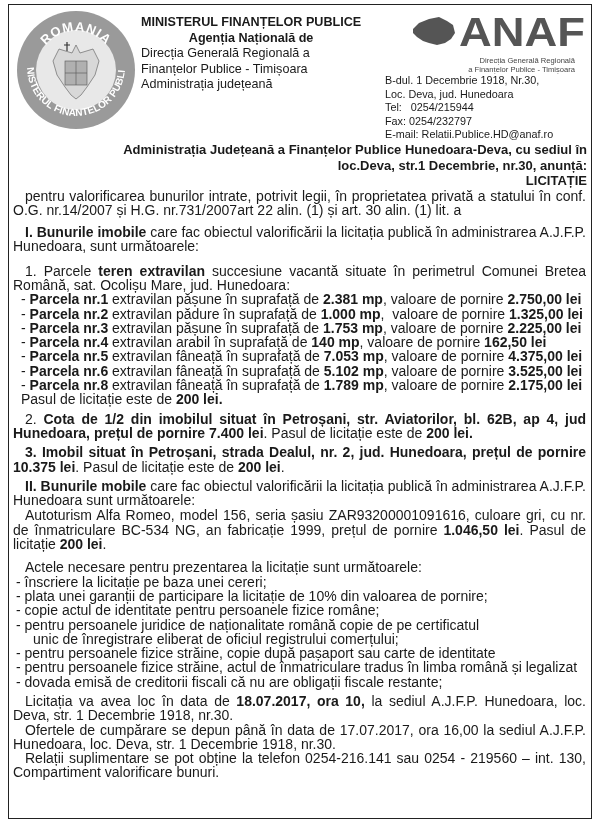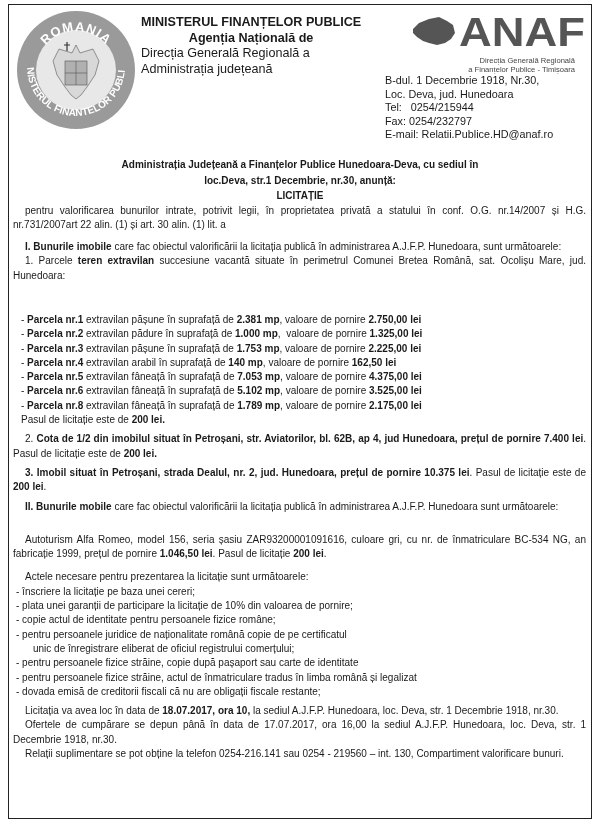--- a/index.html
+++ b/index.html
@@ -10,26 +10,26 @@
       font-family: "Liberation Sans", sans-serif; color: #1a1a1a;
     }
     .header { position: relative; height: 133px; }
     .seal { position: absolute; left: 6px; top: 4px; width: 122px; height: 122px; }
     .org { position: absolute; left: 132px; top: 10px; font-size: 12.6px; line-height: 15.5px; }
     .org .b { font-weight: bold; }
     .org .n { font-weight: normal; }
     .anaf-logo { position: absolute; left: 400px; top: 6px; width: 178px; height: 44px; }
     .anaf-sub { position: absolute; left: 400px; top: 51px; width: 178px; text-align: right; font-size: 7.6px; line-height: 9px; color: #444; padding-right: 12px; box-sizing: border-box; }
     .contact { position: absolute; left: 376px; top: 69px; font-size: 10.8px; line-height: 13.6px; }
-    .title { text-align: center; font-weight: bold; font-size: 10px; line-height: 15.5px; margin: 19px 4px 0 4px; }
-    .body { padding: 0 5px 0 4px; font-size: 10px; line-height: 14.3px; text-align: justify; }
+    .title { text-align: right; font-weight: bold; font-size: 13px; line-height: 15.5px; margin: 4px 4px 0 4px; }
+    .body { padding: 0 5px 0 4px; font-size: 14px; line-height: 14.3px; text-align: justify; }
     .body p { margin: 0; }
     .gap { margin-top: 5px !important; }
     .ind { text-indent: 12px; }
-    .sub { padding-left: 8px; margin-top: 30px; }
+    .sub { padding-left: 8px; }
     .b { font-weight: bold; text-align: center; }
     .lst { padding-left: 14px; }
     .nowrap { white-space: nowrap; text-align: left; }
   </style>
 </head>
 <body>
 
 <div class="page">
   <div class="header">
     <svg class="seal" viewBox="0 0 122 122">
@@ -51,20 +51,21 @@
         <line x1="61" y1="52" x2="61" y2="76"></line>
         <line x1="50" y1="64" x2="72" y2="64"></line>
         <path d="M 52 33 L 52 42 M 49 36 L 55 36" stroke="#333" stroke-width="1.2"></path>
       </g>
     </svg>
 
     <div class="org">
       <div class="b">MINISTERUL FINANȚELOR PUBLICE</div>
       <div class="b">Agenția Națională de</div>
       <div class="n">Direcția Generală Regională a</div>
+      <div class="n">Finanțelor Publice - Timișoara</div>
       <div class="n">Administrația județeană</div>
     </div>
 
     <svg class="anaf-logo" viewBox="0 0 178 44">
       <path d="M 4 18 L 10 12 L 20 8 L 30 6 L 38 10 L 44 14 L 46 22 L 42 28 L 36 32 L 28 34 L 20 32 L 14 30 L 8 26 L 4 22 Z" fill="#555"></path>
       <text x="50" y="35" font-family="Liberation Sans, sans-serif" font-size="40" font-weight="bold" fill="#555" textLength="126" lengthAdjust="spacingAndGlyphs">ANAF</text>
     </svg>
     <div class="anaf-sub">
       <div>Direcția Generală Regională</div>
       <div>a Finanțelor Publice - Timișoara</div>
@@ -83,41 +84,41 @@
     <div>Administrația Județeană a Finanțelor Publice Hunedoara-Deva, cu sediul în</div>
     <div>loc.Deva, str.1 Decembrie, nr.30, anunță:</div>
     <div>LICITAȚIE</div>
   </div>
 
   <div class="body">
     <p class="ind">pentru valorificarea bunurilor intrate, potrivit legii, în proprietatea privată a statului în conf. O.G. nr.14/2007 și H.G. nr.731/2007art 22 alin. (1) și art. 30 alin. (1) lit. a</p>
 
     <p class="ind gap" style="margin-top:8px !important"><span class="b">I. Bunurile imobile</span><span> care fac obiectul valorificării la licitația publică în administrarea A.J.F.P. Hunedoara, sunt următoarele:</span></p>
 
-    <p class="ind" style=""><span>1. Parcele </span><span class="b">teren extravilan</span><span> succesiune vacantă situate în perimetrul Comunei Bretea Română, sat. Ocolișu Mare, jud. Hunedoara:</span></p>
+    <p class="ind" style="margin-top:10px"><span>1. Parcele </span><span class="b">teren extravilan</span><span> succesiune vacantă situate în perimetrul Comunei Bretea Română, sat. Ocolișu Mare, jud. Hunedoara:</span></p>
 
     <div class="sub nowrap" id="parcel-list">
         <div><span style="white-space: pre;">- </span><span class="b" style="white-space: pre;">Parcela nr.1</span><span style="white-space: pre;"> extravilan pășune în suprafață de </span><span class="b" style="white-space: pre;">2.381 mp</span><span style="white-space: pre;">, valoare de pornire </span><span class="b" style="white-space: pre;">2.750,00 lei</span></div>
         <div><span style="white-space: pre;">- </span><span class="b" style="white-space: pre;">Parcela nr.2</span><span style="white-space: pre;"> extravilan pădure în suprafață de </span><span class="b" style="white-space: pre;">1.000 mp</span><span style="white-space: pre;">,  valoare de pornire </span><span class="b" style="white-space: pre;">1.325,00 lei</span></div>
         <div><span style="white-space: pre;">- </span><span class="b" style="white-space: pre;">Parcela nr.3</span><span style="white-space: pre;"> extravilan pășune în suprafață de </span><span class="b" style="white-space: pre;">1.753 mp</span><span style="white-space: pre;">, valoare de pornire </span><span class="b" style="white-space: pre;">2.225,00 lei</span></div>
         <div><span style="white-space: pre;">- </span><span class="b" style="white-space: pre;">Parcela nr.4</span><span style="white-space: pre;"> extravilan arabil în suprafață de </span><span class="b" style="white-space: pre;">140 mp</span><span style="white-space: pre;">, valoare de pornire </span><span class="b" style="white-space: pre;">162,50 lei</span></div>
         <div><span style="white-space: pre;">- </span><span class="b" style="white-space: pre;">Parcela nr.5</span><span style="white-space: pre;"> extravilan fâneață în suprafață de </span><span class="b" style="white-space: pre;">7.053 mp</span><span style="white-space: pre;">, valoare de pornire </span><span class="b" style="white-space: pre;">4.375,00 lei</span></div>
         <div><span style="white-space: pre;">- </span><span class="b" style="white-space: pre;">Parcela nr.6</span><span style="white-space: pre;"> extravilan fâneață în suprafață de </span><span class="b" style="white-space: pre;">5.102 mp</span><span style="white-space: pre;">, valoare de pornire </span><span class="b" style="white-space: pre;">3.525,00 lei</span></div>
         <div><span style="white-space: pre;">- </span><span class="b" style="white-space: pre;">Parcela nr.8</span><span style="white-space: pre;"> extravilan fâneață în suprafață de </span><span class="b" style="white-space: pre;">1.789 mp</span><span style="white-space: pre;">, valoare de pornire </span><span class="b" style="white-space: pre;">2.175,00 lei</span></div>
       </div>
 
     <p class="sub nowrap"><span>Pasul de licitație este de </span><span class="b">200 lei.</span></p>
 
     <p class="ind gap"><span>2. </span><span class="b">Cota de 1/2 din imobilul situat în Petroșani, str. Aviatorilor,  bl. 62B, ap 4, jud Hunedoara, prețul de pornire 7.400 lei</span><span>.  Pasul de licitație este de </span><span class="b">200 lei.</span></p>
 
     <p class="ind gap"><span class="b">3. Imobil situat în Petroșani, strada Dealul, nr. 2,  jud. Hunedoara, prețul de pornire 10.375 lei</span><span>. Pasul de licitație este de </span><span class="b">200 lei</span><span>.</span></p>
 
     <p class="ind gap"><span class="b">II. Bunurile mobile</span><span> care fac obiectul valorificării la licitația publică în administrarea A.J.F.P. Hunedoara sunt următoarele:</span></p>
 
-    <p class="ind" style="margin-top:19px"><span>Autoturism Alfa Romeo, model 156, seria șasiu ZAR93200001091616, culoare gri, cu nr. de înmatriculare BC-534 NG, an fabricație 1999, prețul de pornire </span><span class="b">1.046,50 lei</span><span>. Pasul de licitație </span><span class="b">200 lei</span><span>.</span></p>
+    <p class="ind" style="margin-top:1px"><span>Autoturism Alfa Romeo, model 156, seria șasiu ZAR93200001091616, culoare gri, cu nr. de înmatriculare BC-534 NG, an fabricație 1999, prețul de pornire </span><span class="b">1.046,50 lei</span><span>. Pasul de licitație </span><span class="b">200 lei</span><span>.</span></p>
 
     <p class="ind gap nowrap" style="margin-top:9px !important">Actele necesare pentru prezentarea la licitație sunt următoarele:</p>
     <div class="lst nowrap" style="padding-left:3px">
       <div>-  înscriere la licitație pe baza unei cereri;</div>
       <div>-  plata unei garanții de participare la licitație de 10% din valoarea de pornire;</div>
       <div>-  copie actul de identitate pentru persoanele fizice române;</div>
       <div>-  pentru persoanele juridice de naționalitate română copie de pe certificatul</div>
       <div style="padding-left:17px">unic de înregistrare eliberat de oficiul registrului comerțului;</div>
       <div>-  pentru persoanele fizice străine, copie după pașaport sau carte de identitate</div>
       <div>-  pentru persoanele fizice străine, actul de înmatriculare tradus în limba română și legalizat</div>

